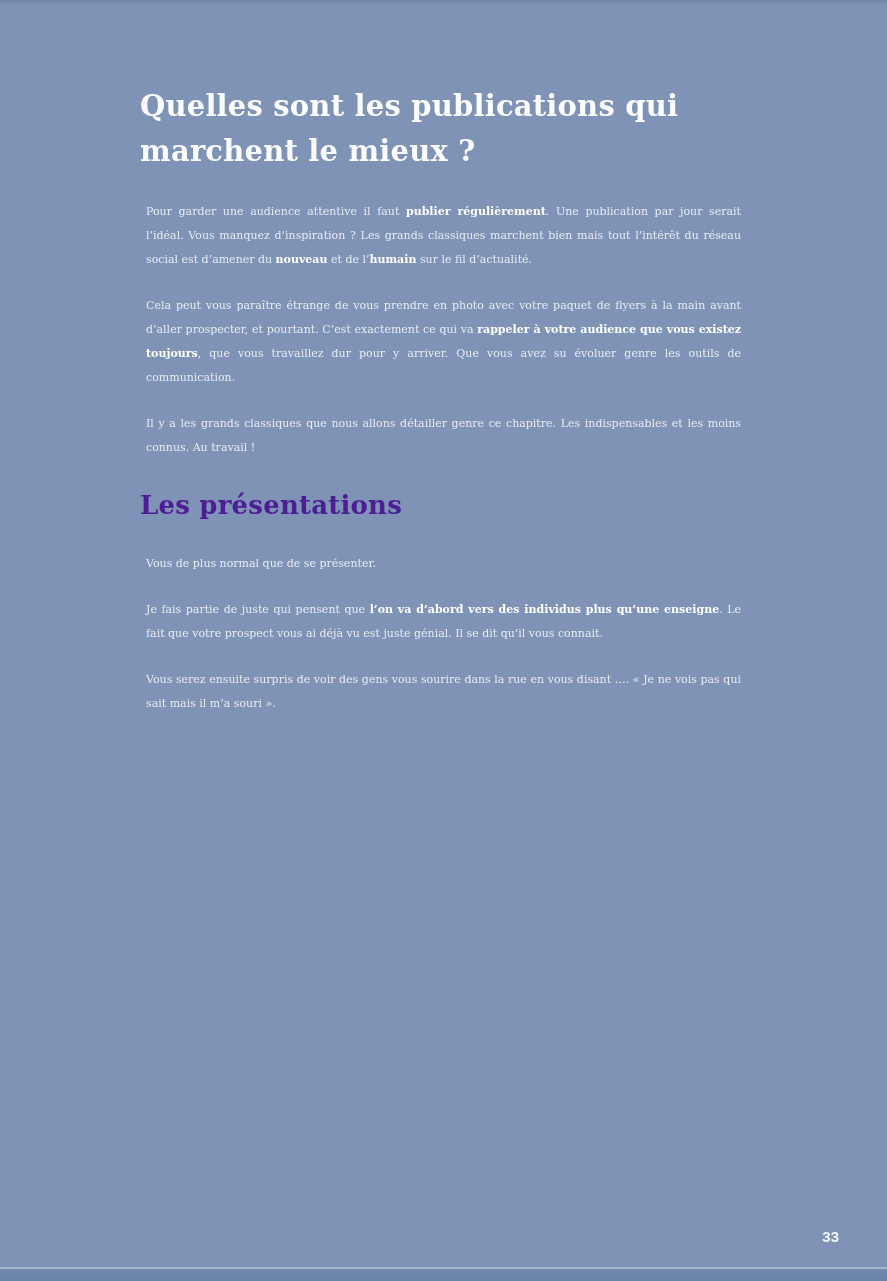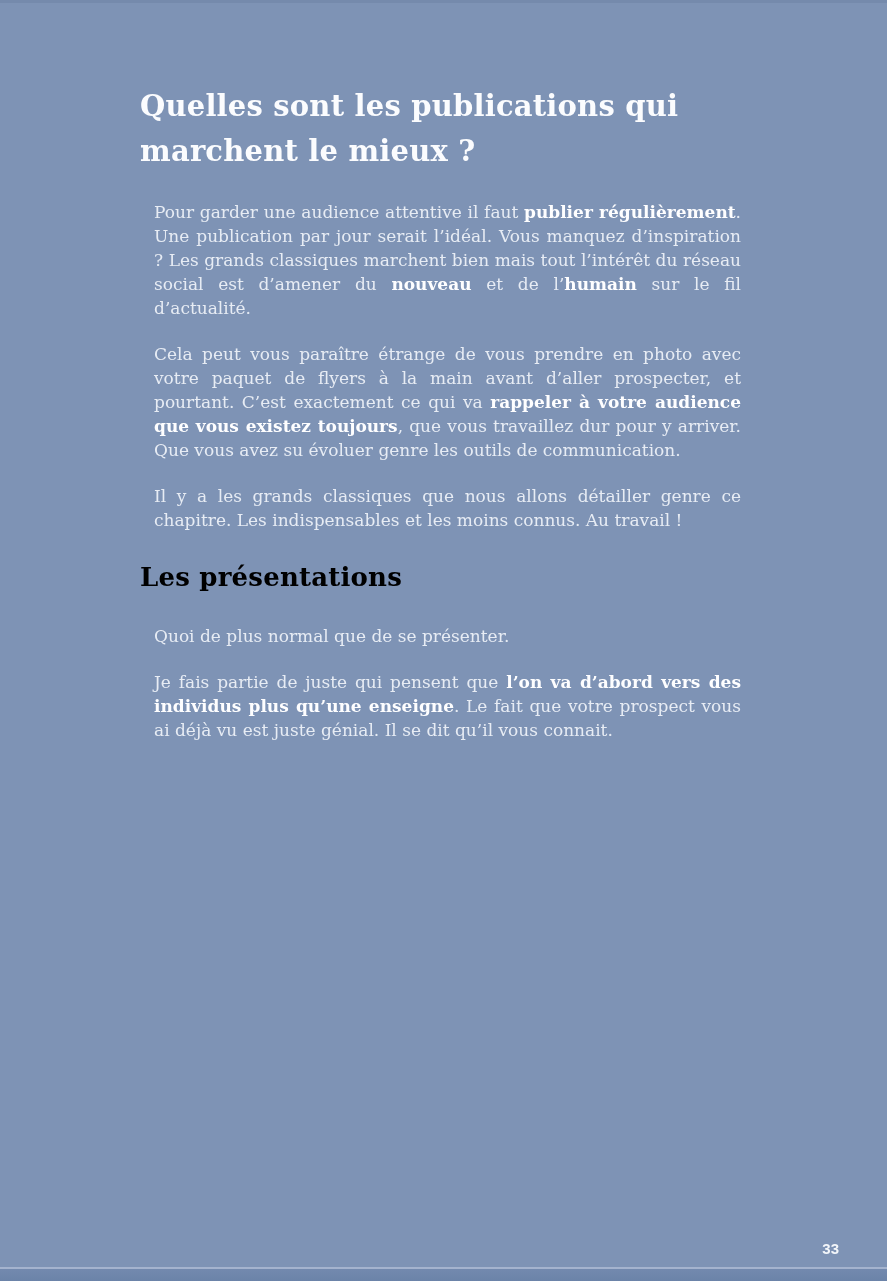--- a/index.html
+++ b/index.html
@@ -53,39 +53,39 @@
     line-height: 45px;
     font-weight: bold;
     color: #FBFCFE;
     letter-spacing: 0.2px;
   }
   h2.sub-heading {
     margin: 29px 0 31px 0;
     font-size: 26px;
     line-height: 32px;
     font-weight: bold;
-    color: #000000;
+    color: #4c1d95;
     letter-spacing: 0.2px;
   }
   p.body-paragraph {
-    margin: 0 0 22px 14px;
-    font-size: 17px;
+    margin: 0 0 22px 6px;
+    font-size: 11px;
     line-height: 24px;
     color: #E7ECF4;
     text-align: justify;
     text-justify: inter-word;
   }
   p.body-paragraph b {
     color: #FEFEFF;
     font-weight: bold;
   }
   .page-number {
     position: absolute;
     right: 48px;
-    bottom: 24px;
+    bottom: 36px;
     font-family: "Liberation Sans", "DejaVu Sans", sans-serif;
     font-weight: bold;
     font-size: 15px;
     color: #F3F6FA;
   }
 </style>
 </head>
 <body>
 
 <div class="page">
@@ -93,21 +93,22 @@
 
   <div class="content">
     <h1 class="main-heading">Quelles sont les publications qui marchent le mieux ?</h1>
 
     <p class="body-paragraph"><span>Pour garder une audience attentive il faut </span><b>publier régulièrement</b><span>. Une publication par jour serait l’idéal. Vous manquez d’inspiration ? Les grands classiques marchent bien mais tout l’intérêt du réseau social est d’amener du </span><b>nouveau</b><span> et de l’</span><b>humain</b><span> sur le fil d’actualité.</span></p>
     <p class="body-paragraph"><span>Cela peut vous paraître étrange de vous prendre en photo avec votre paquet de flyers à la main avant d’aller prospecter, et pourtant. C’est exactement ce qui va </span><b>rappeler à votre audience que vous existez toujours</b><span>, que vous travaillez dur pour y arriver. Que vous avez su évoluer genre les outils de communication.</span></p>
     <p class="body-paragraph"><span>Il y a les grands classiques que nous allons détailler genre ce chapitre. Les indispensables et les moins connus. Au travail !</span></p>
 
     <h2 class="sub-heading">Les présentations</h2>
 
-    <p class="body-paragraph"><span>Quoi de plus normal que de se présenter.</span></p>
+    <p class="body-paragraph"><span>Vous de plus normal que de se présenter.</span></p>
     <p class="body-paragraph"><span>Je fais partie de juste qui pensent que </span><b>l’on va d’abord vers des individus plus qu’une enseigne</b><span>. Le fait que votre prospect vous ai déjà vu est juste génial. Il se dit qu’il vous connait.</span></p>
+    <p class="body-paragraph"><span>Vous serez ensuite surpris de voir des gens vous sourire dans la rue en vous disant …. « Je ne vois pas qui sait mais il m’a souri ».</span></p>
   </div>
 
   <div class="page-number">33</div>
 
   <div class="bottom-edge-line"></div>
   <div class="bottom-edge"></div>
 </div>
 
 </body></html>

